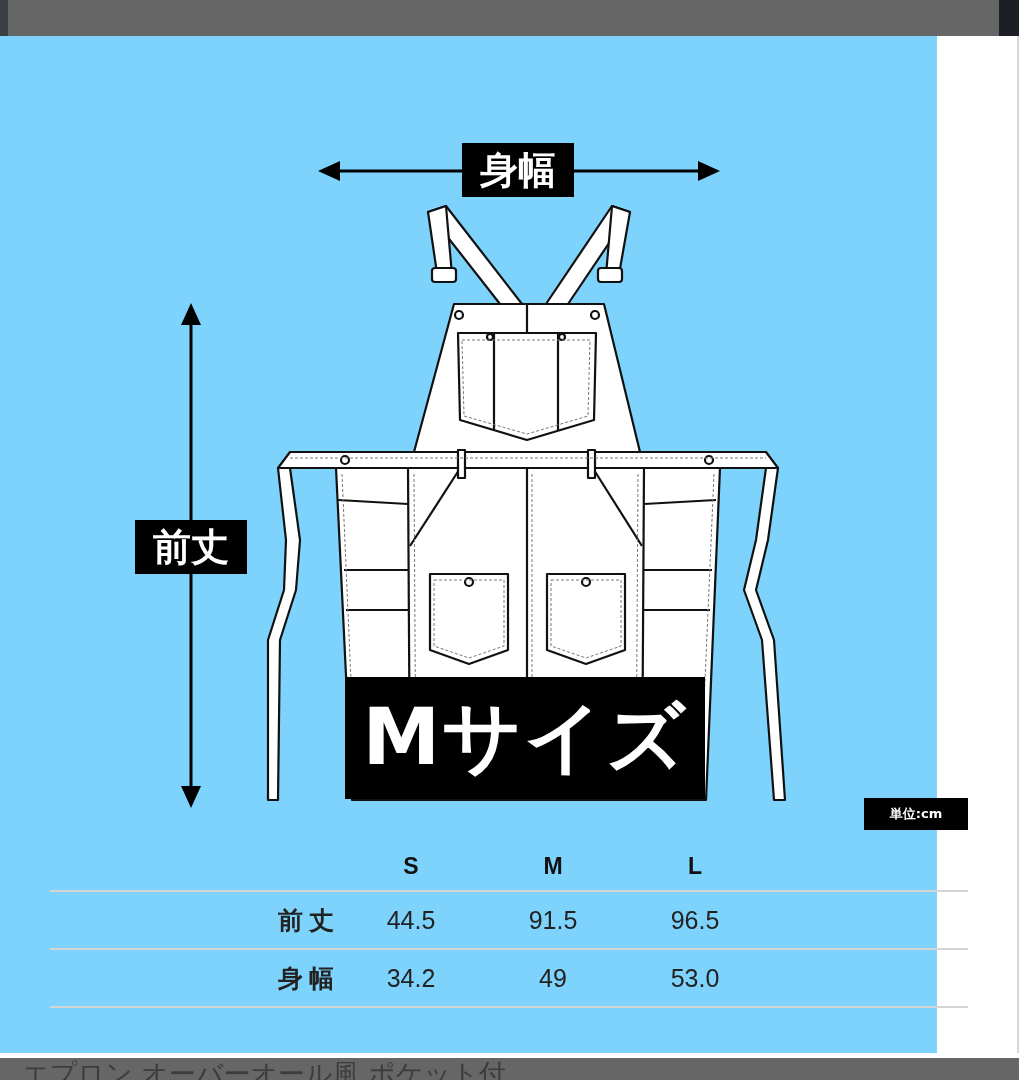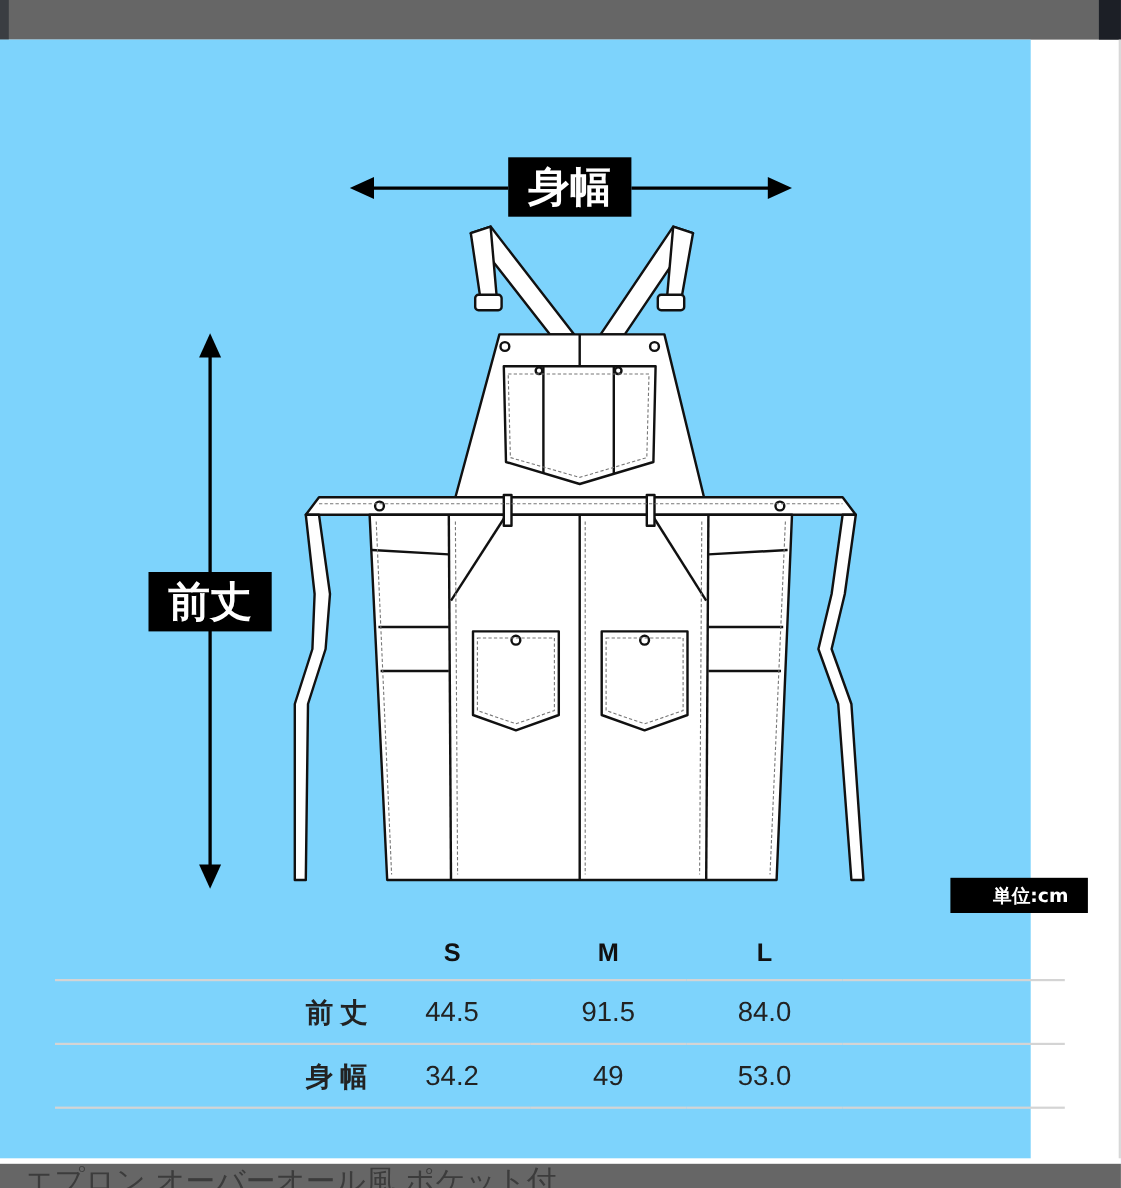--- a/index.html
+++ b/index.html
@@ -7,21 +7,21 @@
   .topbar { position:absolute; left:0; top:0; width:1019px; height:36px; background:#666666; }
   .topbar .edge-left { position:absolute; left:0; top:0; width:8px; height:36px; background:#3a3d42; }
   .topbar .edge-right { position:absolute; right:0; top:0; width:20px; height:36px; background:#1c1f26; }
   .right-divider { position:absolute; right:0; top:36px; width:2px; height:1017px; background:#d8d8d8; }
   .canvas { position:absolute; left:0; top:36px; width:937px; height:1017px; background:#7dd3fc; }
   svg.drawing { position:absolute; left:0; top:0; }
   .label-box { position:absolute; background:#000; color:#fff; font-weight:bold; display:flex; align-items:center; justify-content:center; }
   .label-width { left:462px; top:107px; width:112px; height:54px; font-size:38px; }
   .label-length { left:135px; top:484px; width:112px; height:54px; font-size:38px; }
   .label-size { left:345px; top:641px; width:360px; height:122px; font-size:78px; letter-spacing:2px; }
-  .unit-badge { position:absolute; left:864px; top:762px; width:104px; height:32px; background:#000; color:#fff; font-size:17px; font-weight:bold; display:flex; align-items:center; justify-content:center;padding-left:21px; }
+  .unit-badge { position:absolute; left:864px; top:762px; width:104px; height:32px; background:#000; color:#fff; font-size:13px; font-weight:bold; display:flex; align-items:center; justify-content:center; }
   table.sizes { position:absolute; left:50px; top:806px; width:918px; border-collapse:collapse; font-family:"Liberation Sans", sans-serif; }
   table.sizes th { height:48px; font-size:23px; font-weight:bold; color:#111; text-align:center; border-bottom:2px solid #d4d4d4; padding:0; }
   table.sizes td { height:56px; font-size:25px; color:#222; text-align:center; border-bottom:2px solid #d4d4d4; padding:0; }
   table.sizes td.rowhead { font-weight:bold; letter-spacing:6px; font-family:"DejaVu Sans", sans-serif; font-size:25px; }
   .caption { position:absolute; left:0; top:1058px; width:1019px; height:27px; background:#666666; overflow:hidden; }
   .caption span { position:absolute; left:22px; top:-2px; font-size:27px; color:#3c3c3c; white-space:nowrap; }
 </style>
 </head>
 <body>
 
@@ -115,38 +115,39 @@
       <line x1="342" y1="474" x2="356" y2="795"></line>
       <line x1="714" y1="474" x2="700" y2="795"></line>
       <line x1="414" y1="474" x2="416" y2="795"></line>
       <line x1="638" y1="474" x2="636" y2="795"></line>
       <line x1="532" y1="474" x2="532" y2="795"></line>
     </g>
   </svg>
 
   <div class="label-box label-width">身幅</div>
   <div class="label-box label-length">前丈</div>
+  <div class="label-box label-size">Mサイズ</div>
   <div class="unit-badge">単位:cm</div>
 
   <table class="sizes">
     <thead>
       <tr>
         <th style="width:290px"></th>
         <th style="width:142px">S</th>
         <th style="width:142px">M</th>
         <th style="width:142px">L</th>
         <th></th>
       </tr>
     </thead>
     <tbody>
       <tr>
         <td class="rowhead" style="text-align:right;padding-right:0px">前丈</td>
         <td>44.5</td>
         <td>91.5</td>
-        <td>84.0</td>
+        <td>96.5</td>
         <td></td>
       </tr>
       <tr>
         <td class="rowhead" style="text-align:right;padding-right:0px">身幅</td>
         <td>34.2</td>
         <td>49</td>
         <td>53.0</td>
         <td></td>
       </tr>
     </tbody>

